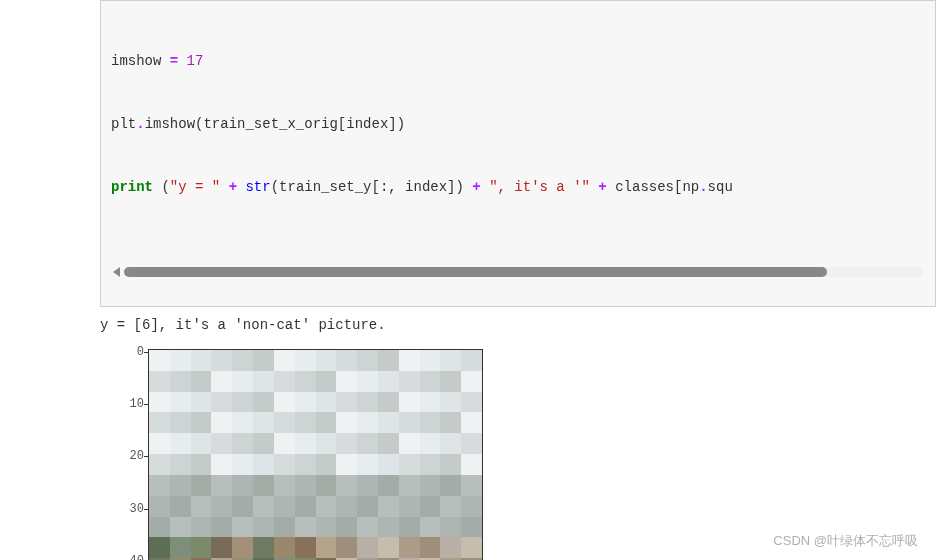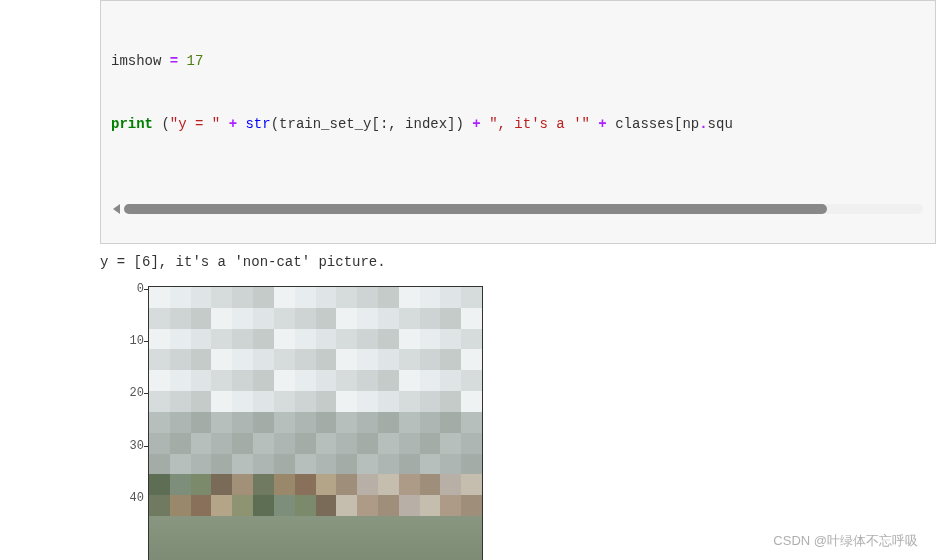--- a/index.html
+++ b/index.html
@@ -24,21 +24,21 @@
       padding: 8px 10px;
       font-family: Consolas, 'Courier New', monospace;
       font-size: 14px;
       line-height: 1.5;
       white-space: pre;
       overflow: hidden;
       position: relative;
     }
     .code-line { white-space: pre; }
     .op { color: #aa22ff; font-weight: bold; }
-    .num { color: #4d7c0f; font-family: Liberation Mono, monospace; }
+    .num { color: #a21caf; font-family: Liberation Mono, monospace; }
     .fn { color: #0000ff; }
     .kw { color: #008000; font-weight: bold; }
     .str { color: #ba2121; }
     .plain { color: #333; }
     .scroll-area {
       margin-top: 6px;
       display: flex;
       align-items: center;
       gap: 4px;
       padding: 0 2px;
@@ -127,20 +127,21 @@
       font-size: 13px;
       color: rgba(120,120,120,0.6);
       font-family: Arial, sans-serif;
     }
   </style>
 </head>
 <body>
 
 <div class="code-cell">
   <div class="code-line"><span class="plain">imshow </span><span class="op">=</span><span class="num"> 17</span></div>
+  <div class="code-line"><span class="plain">plt</span><span class="op">.</span><span class="plain">imshow</span><span class="plain">(train_set_x_orig[index])</span></div>
   <div class="code-line"><span class="kw">print</span><span> </span><span class="plain">(</span><span class="str">"y = "</span><span class="op"> + </span><span class="fn">str</span><span class="plain">(train_set_y[:, index])</span><span class="op"> + </span><span class="str">", it's a '"</span><span class="op"> + </span><span class="plain">classes[np</span><span class="op">.</span><span class="plain">squ</span></div>
 
   <div class="scroll-area">
     <div class="scroll-left-arrow"></div>
     <div class="scroll-track">
       <div class="scroll-thumb"></div>
     </div>
   </div>
 </div>
 

